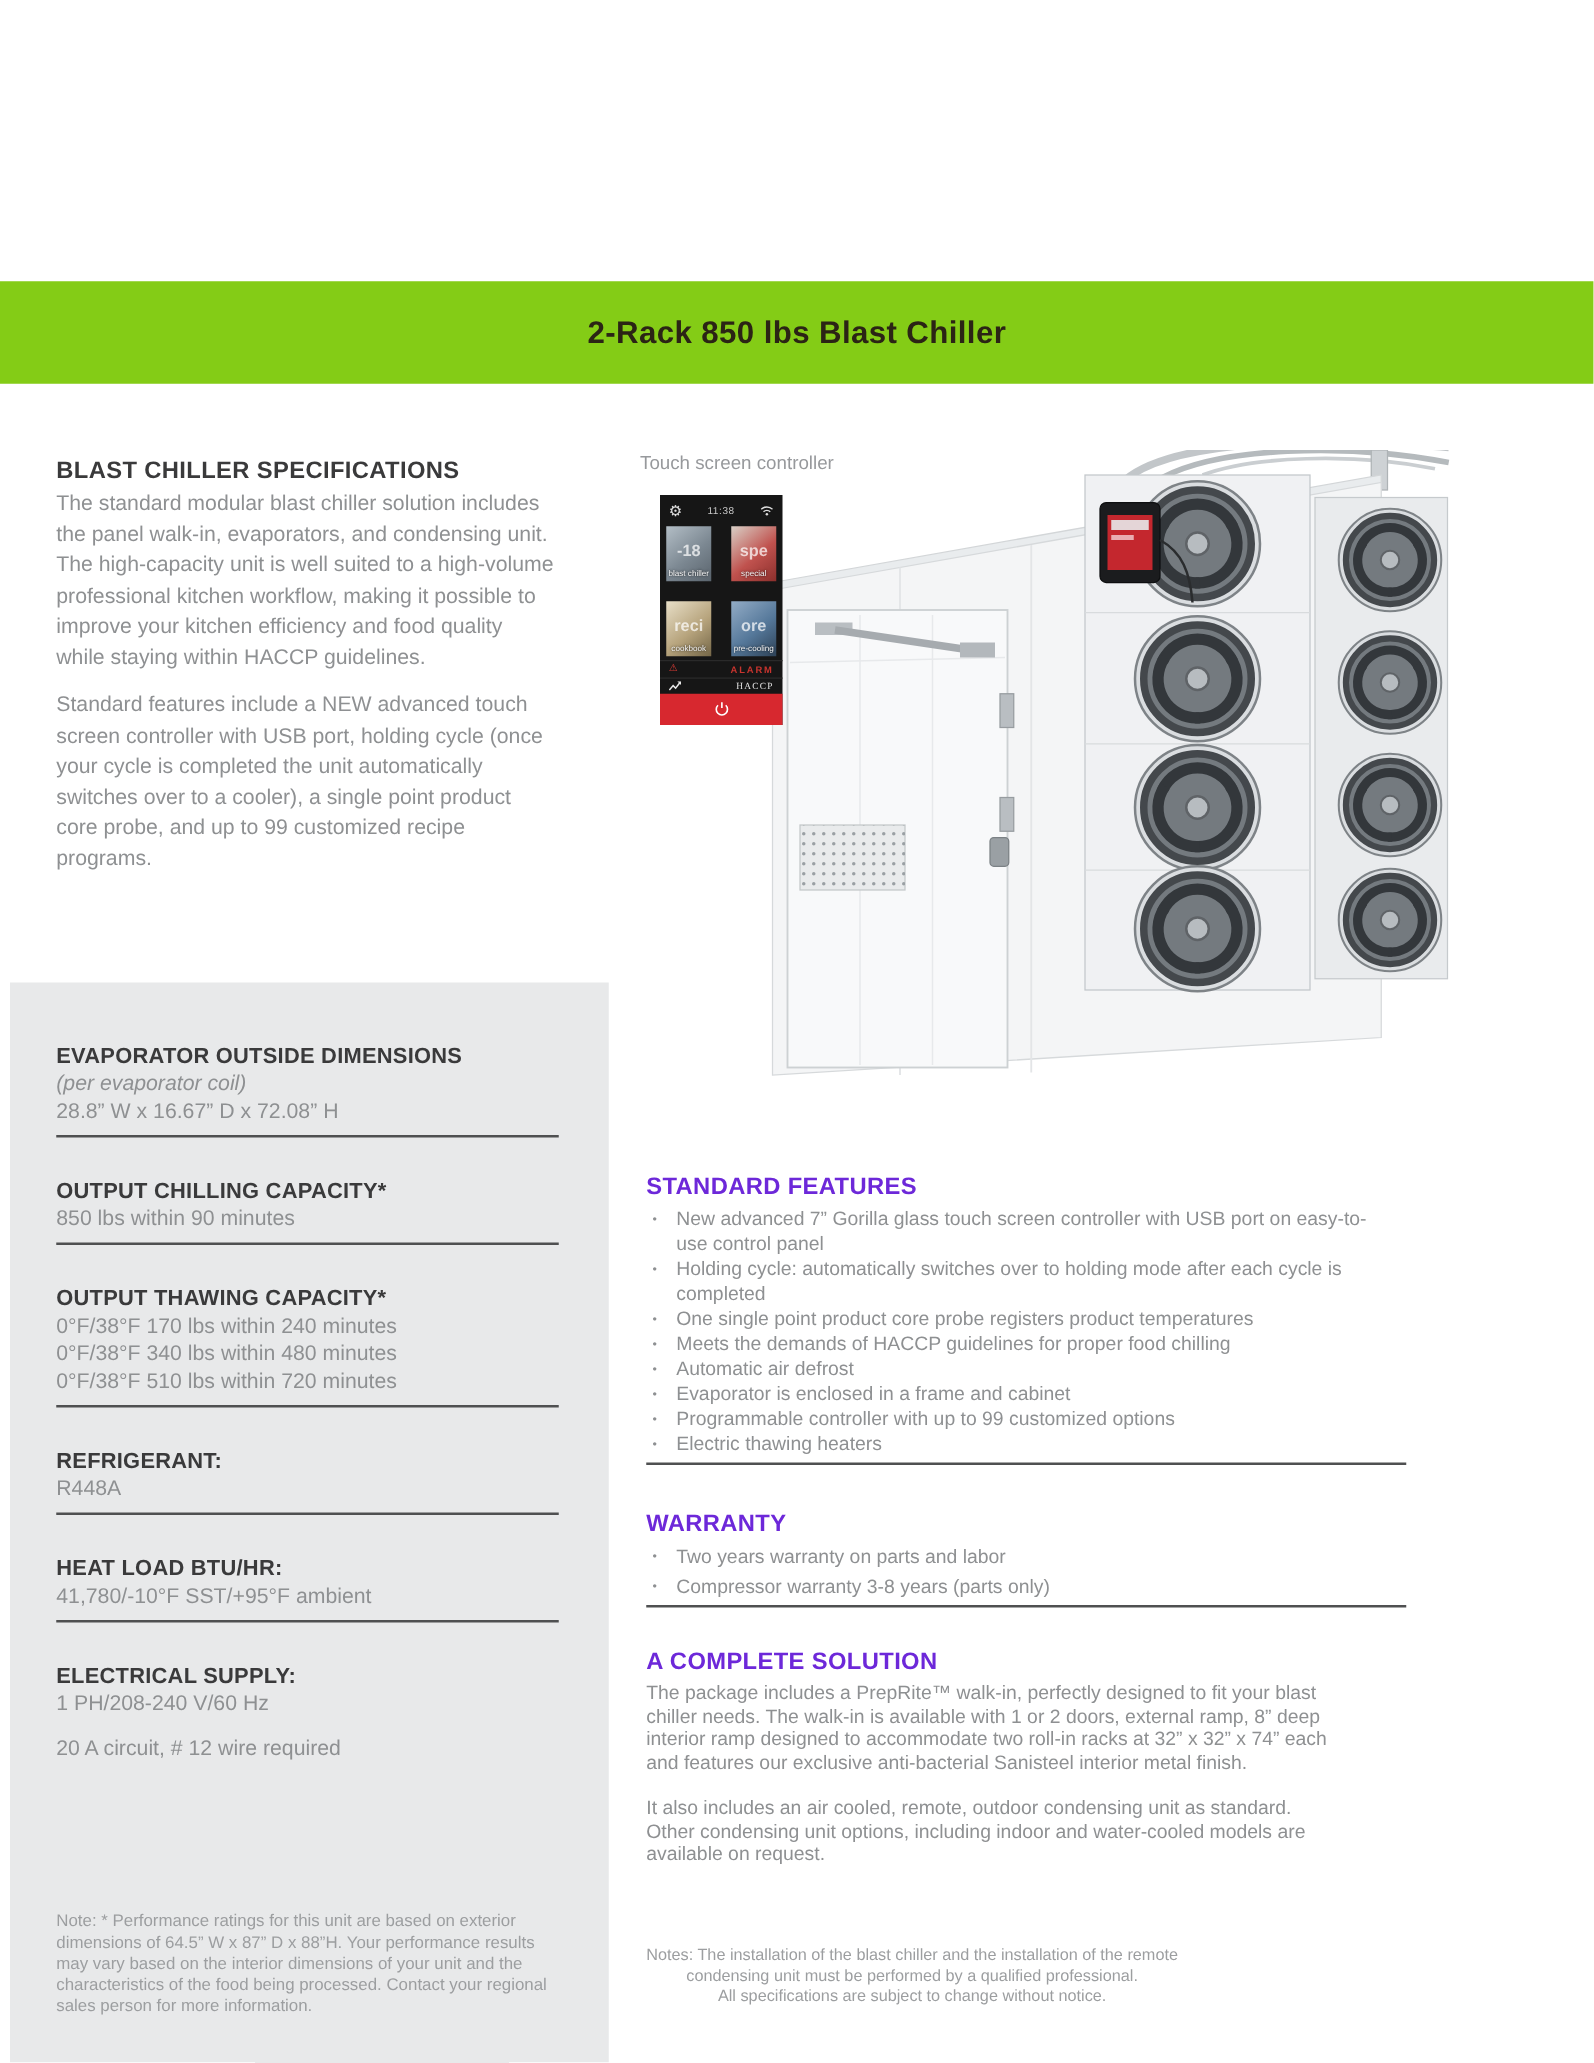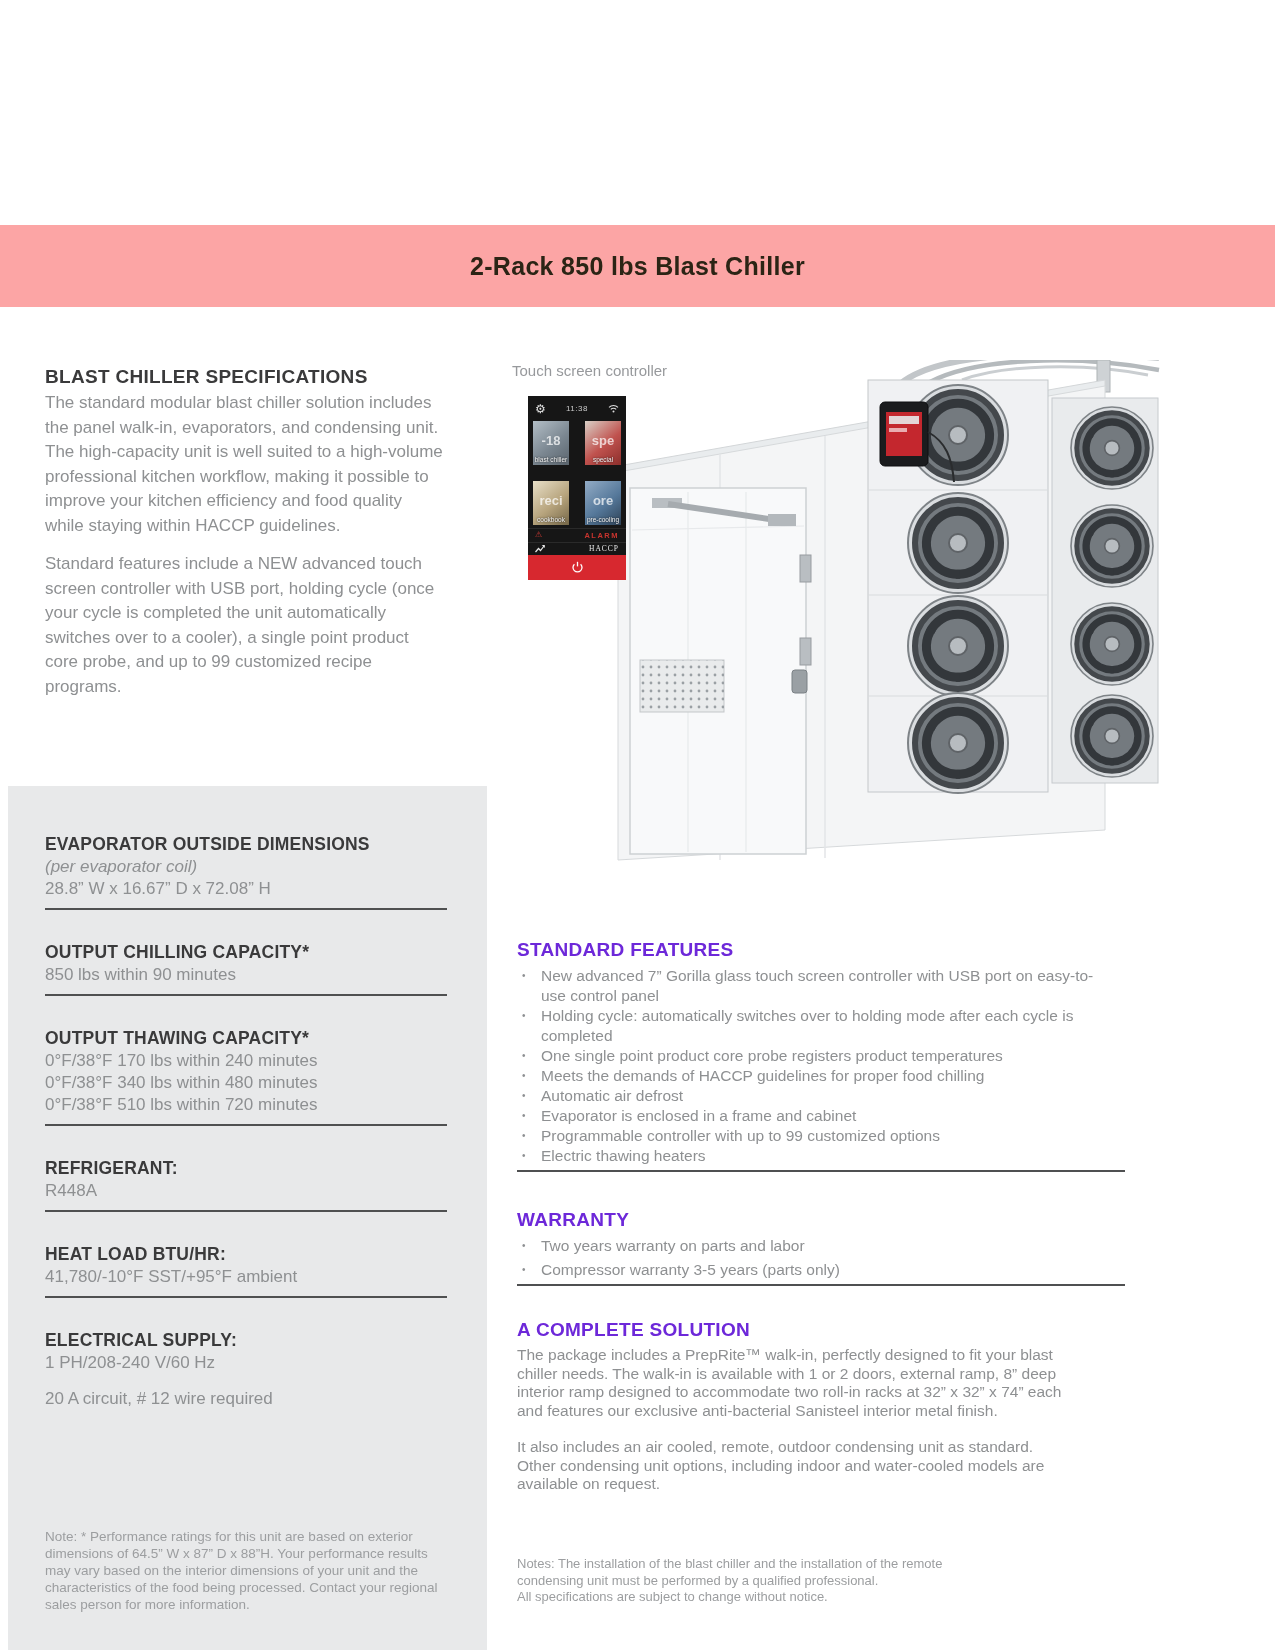--- a/index.html
+++ b/index.html
@@ -62,28 +62,28 @@
   .right-text h3{font-size:19px;font-weight:700;color:#6d28d9;letter-spacing:.3px;margin:0 0 5px 0;line-height:23px;}
   .mt36{margin-top:36px !important;}
   .mt32{margin-top:32px !important;}
   .feat-list{list-style:none;margin:0;padding:0;width:578px;font-size:15.5px;color:#8e9092;line-height:20px;}
   .feat-list li{position:relative;padding-left:24px;}
   .feat-list li::before{content:"\2022";position:absolute;left:5px;top:0;font-size:10px;line-height:20px;color:#8e9092;}
   .warranty-list li{margin-bottom:4px;}
   .right-divider{border:0;border-top:2px solid #4F5051;margin:4px 0 0 0;height:0;}
   .right-text p{margin:0;width:548px;font-size:15.5px;color:#8e9092;line-height:18.5px;}
   .p-gap{margin-top:18px !important;}
-  .notes{position:absolute;left:517px;top:1556px;font-size:13px;line-height:16.5px;color:#9c9ea0;}
+  .notes{position:absolute;left:517px;top:1556px;font-size:13px;line-height:16.5px;color:#9c9ea0;text-align:center;}
 </style>
 </head>
 <body>
 
 <div class="page">
 
-  <div class="title-band" style="background: #fca5a5;">
+  <div class="title-band" style="background: #84cc16;">
     <div class="title">2-Rack 850 lbs Blast Chiller</div>
   </div>
 
   <div class="left-text">
     <h2 class="h-section">BLAST CHILLER SPECIFICATIONS</h2>
     <p class="body-gray p1">The standard modular blast chiller solution includes the panel walk-in, evaporators, and condensing unit. The high-capacity unit is well suited to a high-volume professional kitchen workflow, making it possible to improve your kitchen efficiency and food quality while staying within HACCP guidelines.</p>
     <p class="body-gray p2">Standard features include a NEW advanced touch screen controller with USB port, holding cycle (once your cycle is completed the unit automatically switches over to a cooler), a single point product core probe, and up to 99 customized recipe programs.</p>
   </div>
 
   <div class="gray-box">
@@ -291,21 +291,21 @@
         <li>Evaporator is enclosed in a frame and cabinet</li>
         <li>Programmable controller with up to 99 customized options</li>
         <li>Electric thawing heaters</li>
       </ul>
     <div class="right-divider"></div>
 
     <h3 class="mt36">WARRANTY</h3>
     <ul class="feat-list warranty-list">
 
     <li>Two years warranty on parts and labor</li>
-        <li>Compressor warranty 3-5 years (parts only)</li>
+        <li>Compressor warranty 3-8 years (parts only)</li>
       </ul>
     <div class="right-divider"></div>
 
     <h3 class="mt32">A COMPLETE SOLUTION</h3>
     <p>The package includes a PrepRite™ walk-in, perfectly designed to fit your blast chiller needs. The walk-in is available with 1 or 2 doors, external ramp, 8” deep interior ramp designed to accommodate two roll-in racks at 32” x 32” x 74” each and features our exclusive anti-bacterial Sanisteel interior metal finish.</p>
     <p class="p-gap">It also includes an air cooled, remote, outdoor condensing unit as standard. Other condensing unit options, including indoor and water-cooled models are available on request.</p>
   </div>
 
   <div class="notes">
 

